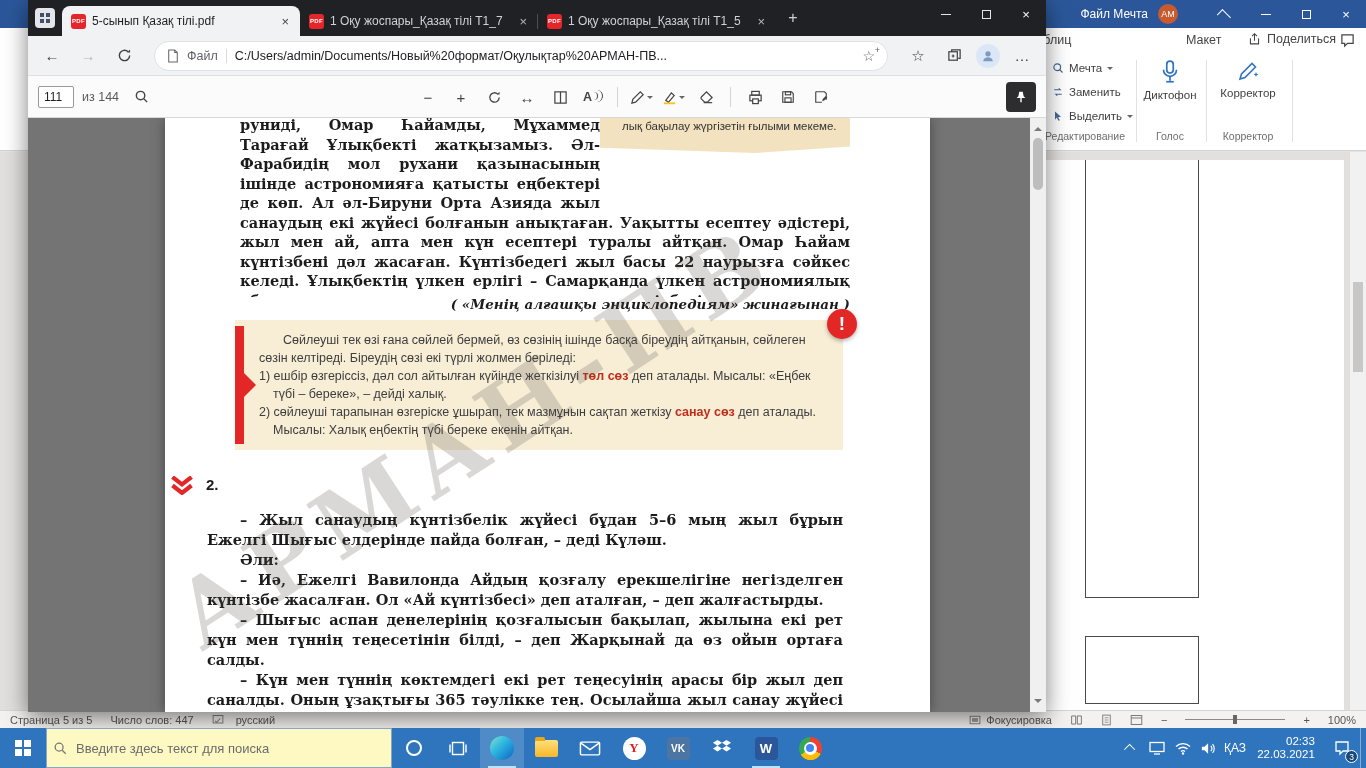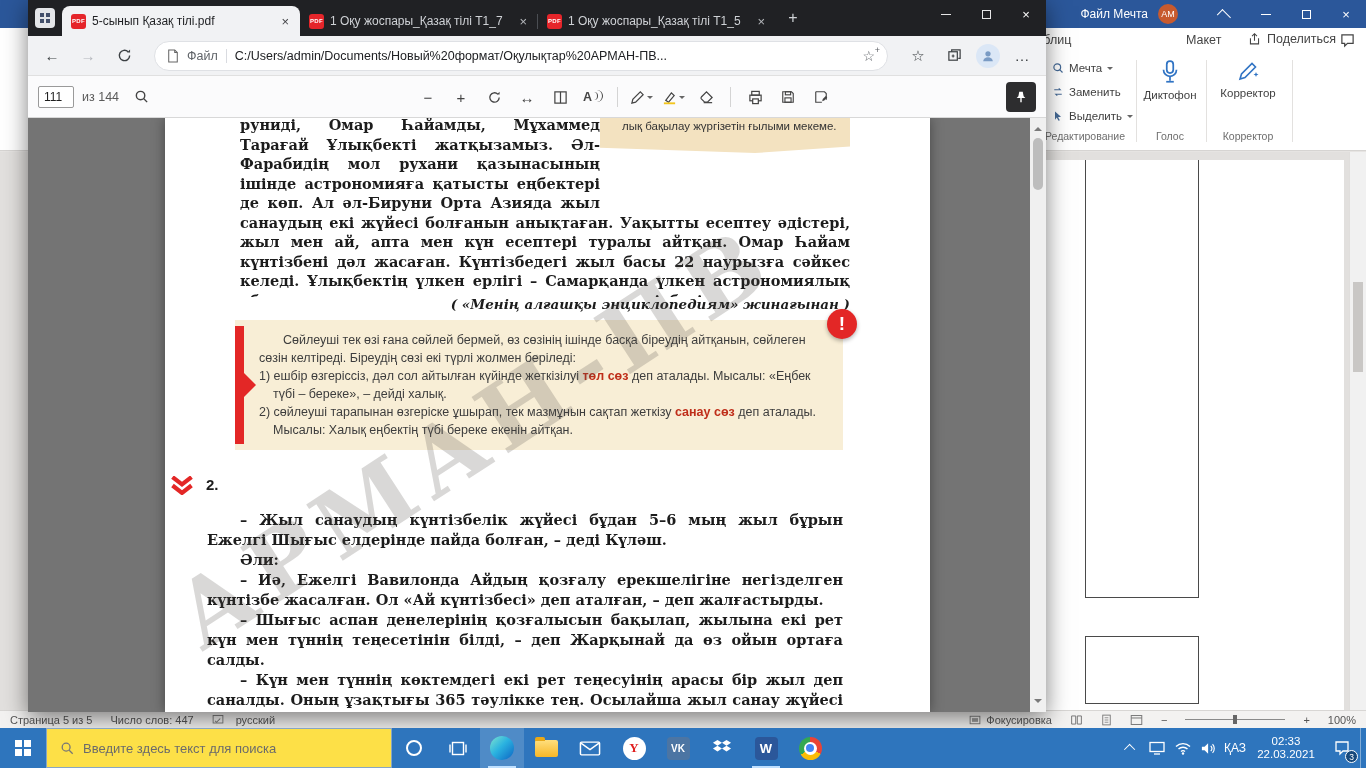--- a/index.html
+++ b/index.html
@@ -132,21 +132,21 @@
   .dlg{position:absolute;top:392px;left:42px;width:636px;font-weight:bold;font-size:14.5px;line-height:20px;text-align:justify;}
   .dlg p{margin:0;text-indent:33px;}
   .wmark{position:absolute;left:-10px;top:462px;transform:rotate(-33deg);transform-origin:0 0;
     font-weight:bold;font-size:92px;letter-spacing:10px;color:rgba(80,78,74,.22);white-space:nowrap;z-index:3;pointer-events:none;}
 
   
   .taskbar{position:absolute;left:0;right:0;bottom:0;height:40px;background:#2e75bd;display:flex;align-items:stretch;z-index:20;color:#fff;}
   .tb-start{width:46px;display:flex;align-items:center;justify-content:center;}
   .winlogo{display:grid;grid-template-columns:7px 7px;grid-template-rows:7px 7px;gap:1.5px;}
   .winlogo s{background:#fff;display:block;}
-  .tb-search{width:346px;background:#fde047;display:flex;align-items:center;gap:9px;padding:0 13px;
+  .tb-search{width:346px;background:#fef9c3;display:flex;align-items:center;gap:9px;padding:0 6px;
     color:#6b6b6b;font-size:13px;border:1px solid #87a6c4;white-space:nowrap;overflow:hidden;}
   .tb-btn{width:44px;display:flex;align-items:center;justify-content:center;position:relative;}
   .cortana{width:16px;height:16px;border:2px solid #fff;border-radius:50%;}
   .tb-app{width:44px;display:flex;align-items:center;justify-content:center;position:relative;}
   .tb-app.run::after{content:"";position:absolute;bottom:0;left:8px;right:8px;height:2px;background:#bfe0ff;}
   .tb-app.foc{background:rgba(255,255,255,.16);}
   .ico-edge{width:24px;height:24px;border-radius:50%;background:linear-gradient(135deg,#7ee3cf 0%,#2bb3e0 45%,#0c64c4 100%);}
   .ico-folder{position:relative;width:23px;height:17px;background:linear-gradient(#ffdf7e,#f7b727);border-radius:2px;}
   .ico-folder::before{content:"";position:absolute;left:0;top:-3px;width:10px;height:4px;background:#e8a818;border-radius:2px 2px 0 0;}
   .sqico{width:23px;height:23px;border-radius:4px;display:flex;align-items:center;justify-content:center;font-weight:bold;color:#fff;}
@@ -154,21 +154,21 @@
   .ico-vk{background:#4c75a3;font-size:10px;}
   .ico-word{background:#2b579a;font-size:13px;}
   .ico-chrome{width:23px;height:23px;border-radius:50%;position:relative;
     background:conic-gradient(#ea4335 0 33%,#fbbc05 0 66%,#34a853 0 100%);}
   .ico-chrome::before{content:"";position:absolute;inset:5px;border-radius:50%;background:#fff;}
   .ico-chrome::after{content:"";position:absolute;inset:7.5px;border-radius:50%;background:#4285f4;}
   .tray{margin-left:auto;display:flex;align-items:center;}
   .tray .titem{min-width:26px;display:flex;align-items:center;justify-content:center;position:relative;height:40px;}
   .chevup{width:8px;height:8px;border-left:1.6px solid #fff;border-top:1.6px solid #fff;transform:rotate(45deg) translateY(2px);}
   .lang{font-size:12px;min-width:34px;text-align:center;}
-  .clock{width:76px;text-align:center;font-size:11.5px;line-height:13px;}
+  .clock{width:76px;text-align:right;font-size:11.5px;line-height:13px;}
   .badge{position:absolute;right:2px;bottom:5px;background:#17497c;border:1px solid #fff;border-radius:50%;
     width:13px;height:13px;font-size:8.5px;display:flex;align-items:center;justify-content:center;}
   .showdesk{width:6px;border-left:1px solid rgba(255,255,255,.4);height:40px;}
   svg{display:block;}
 </style>
 </head>
 <body>
 
 <div class="desktop">
 

